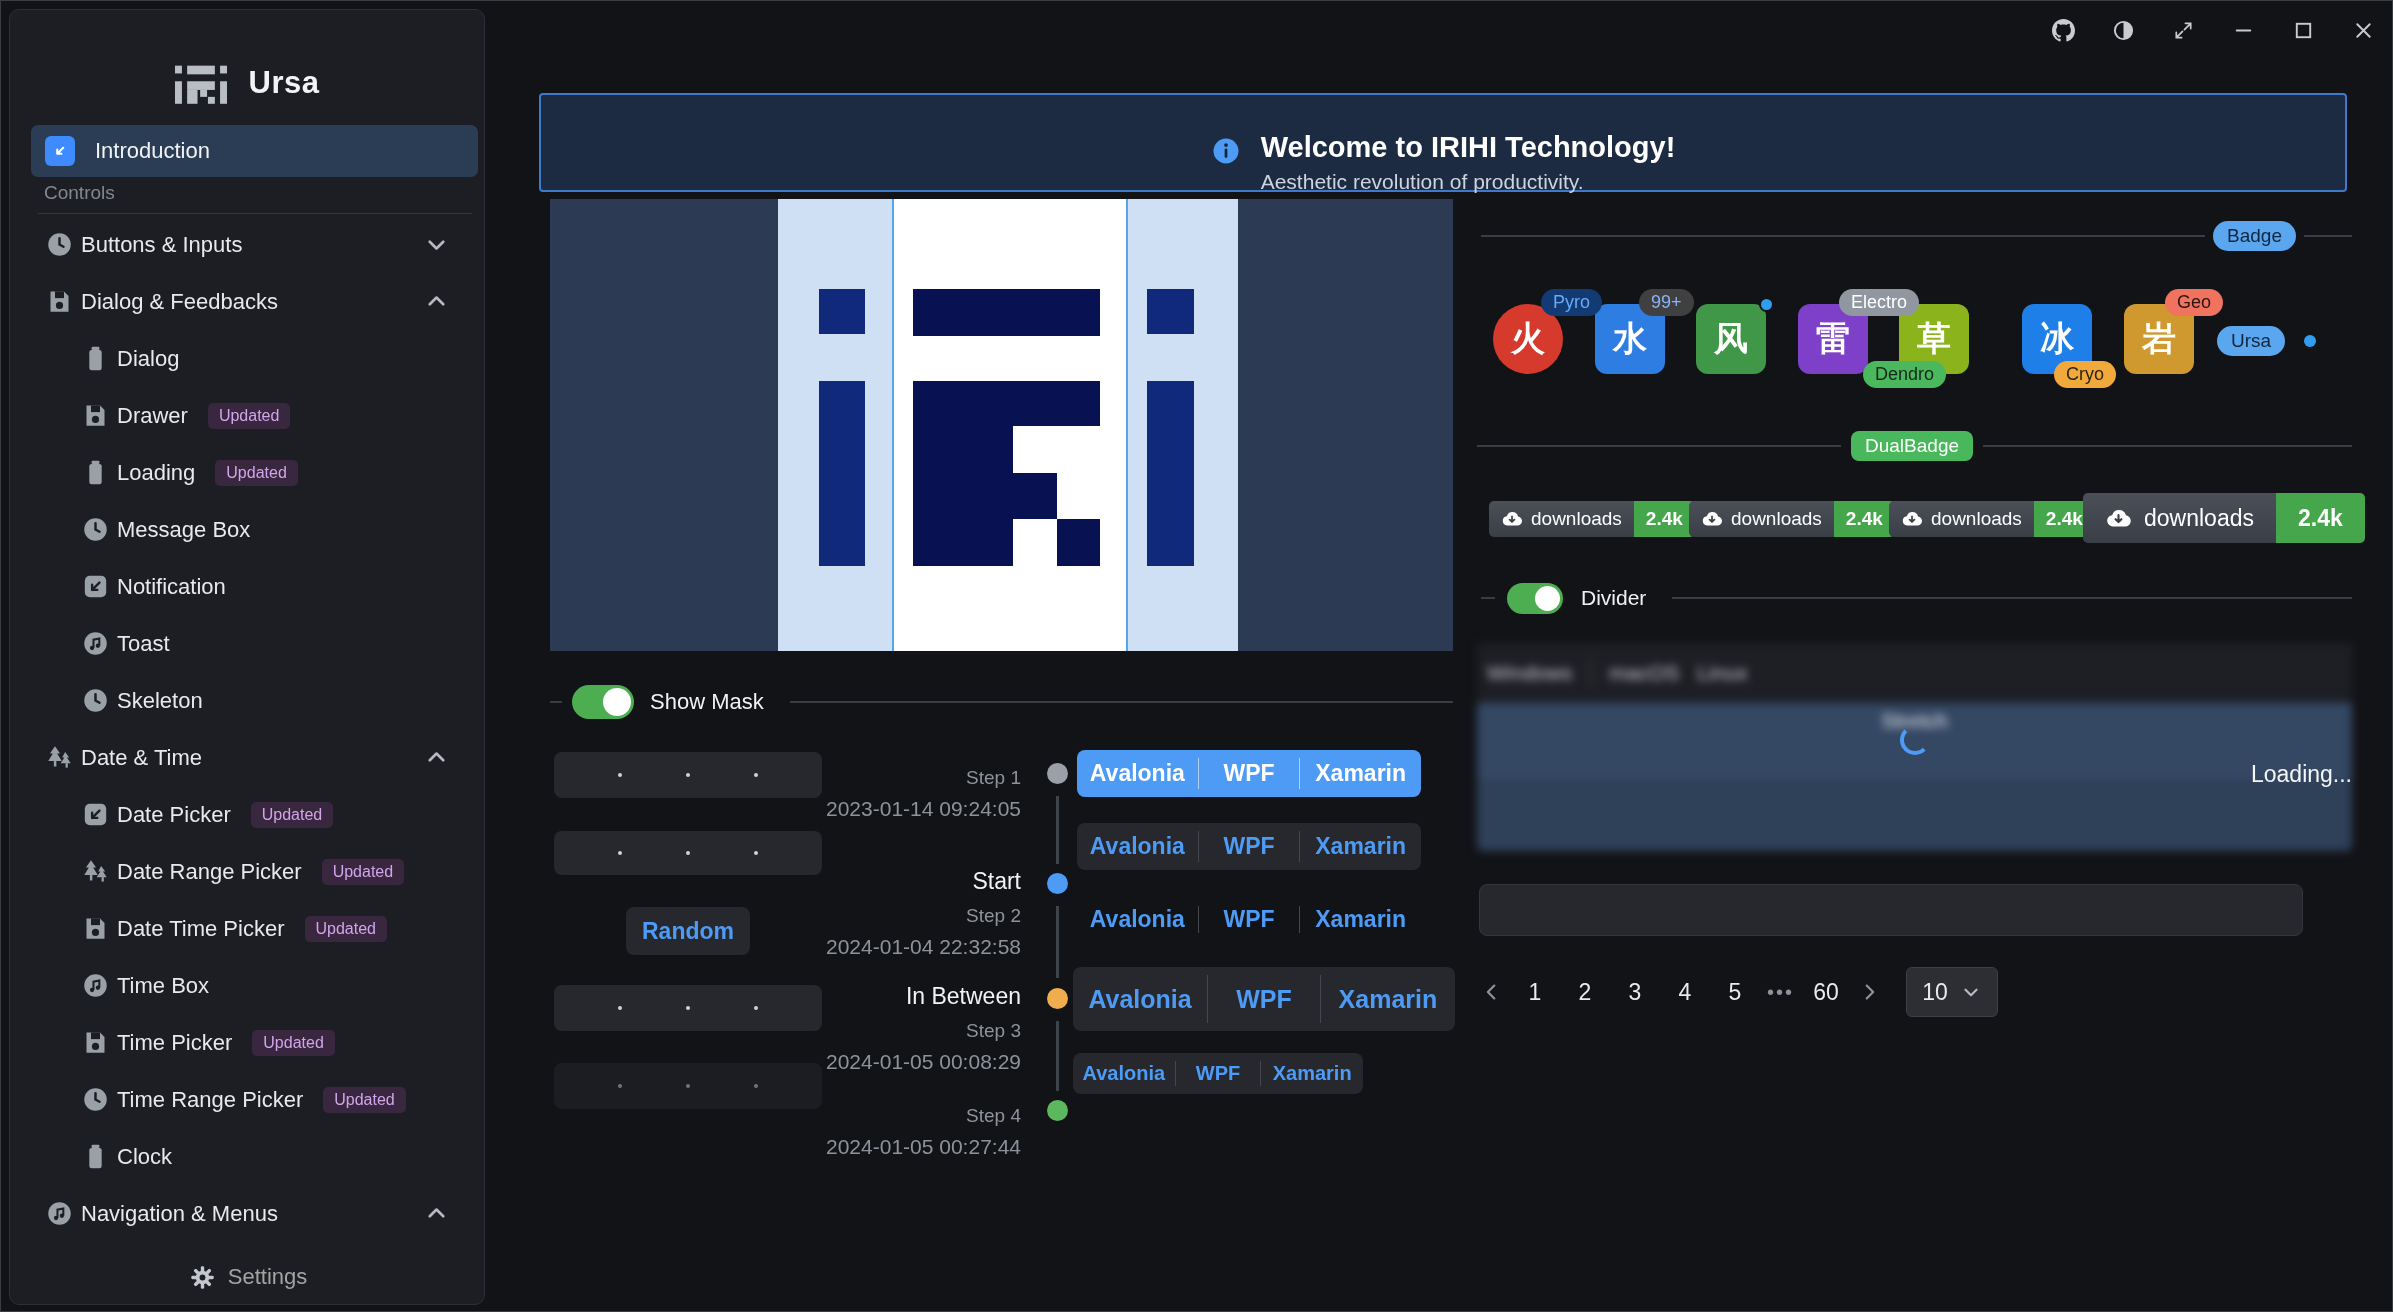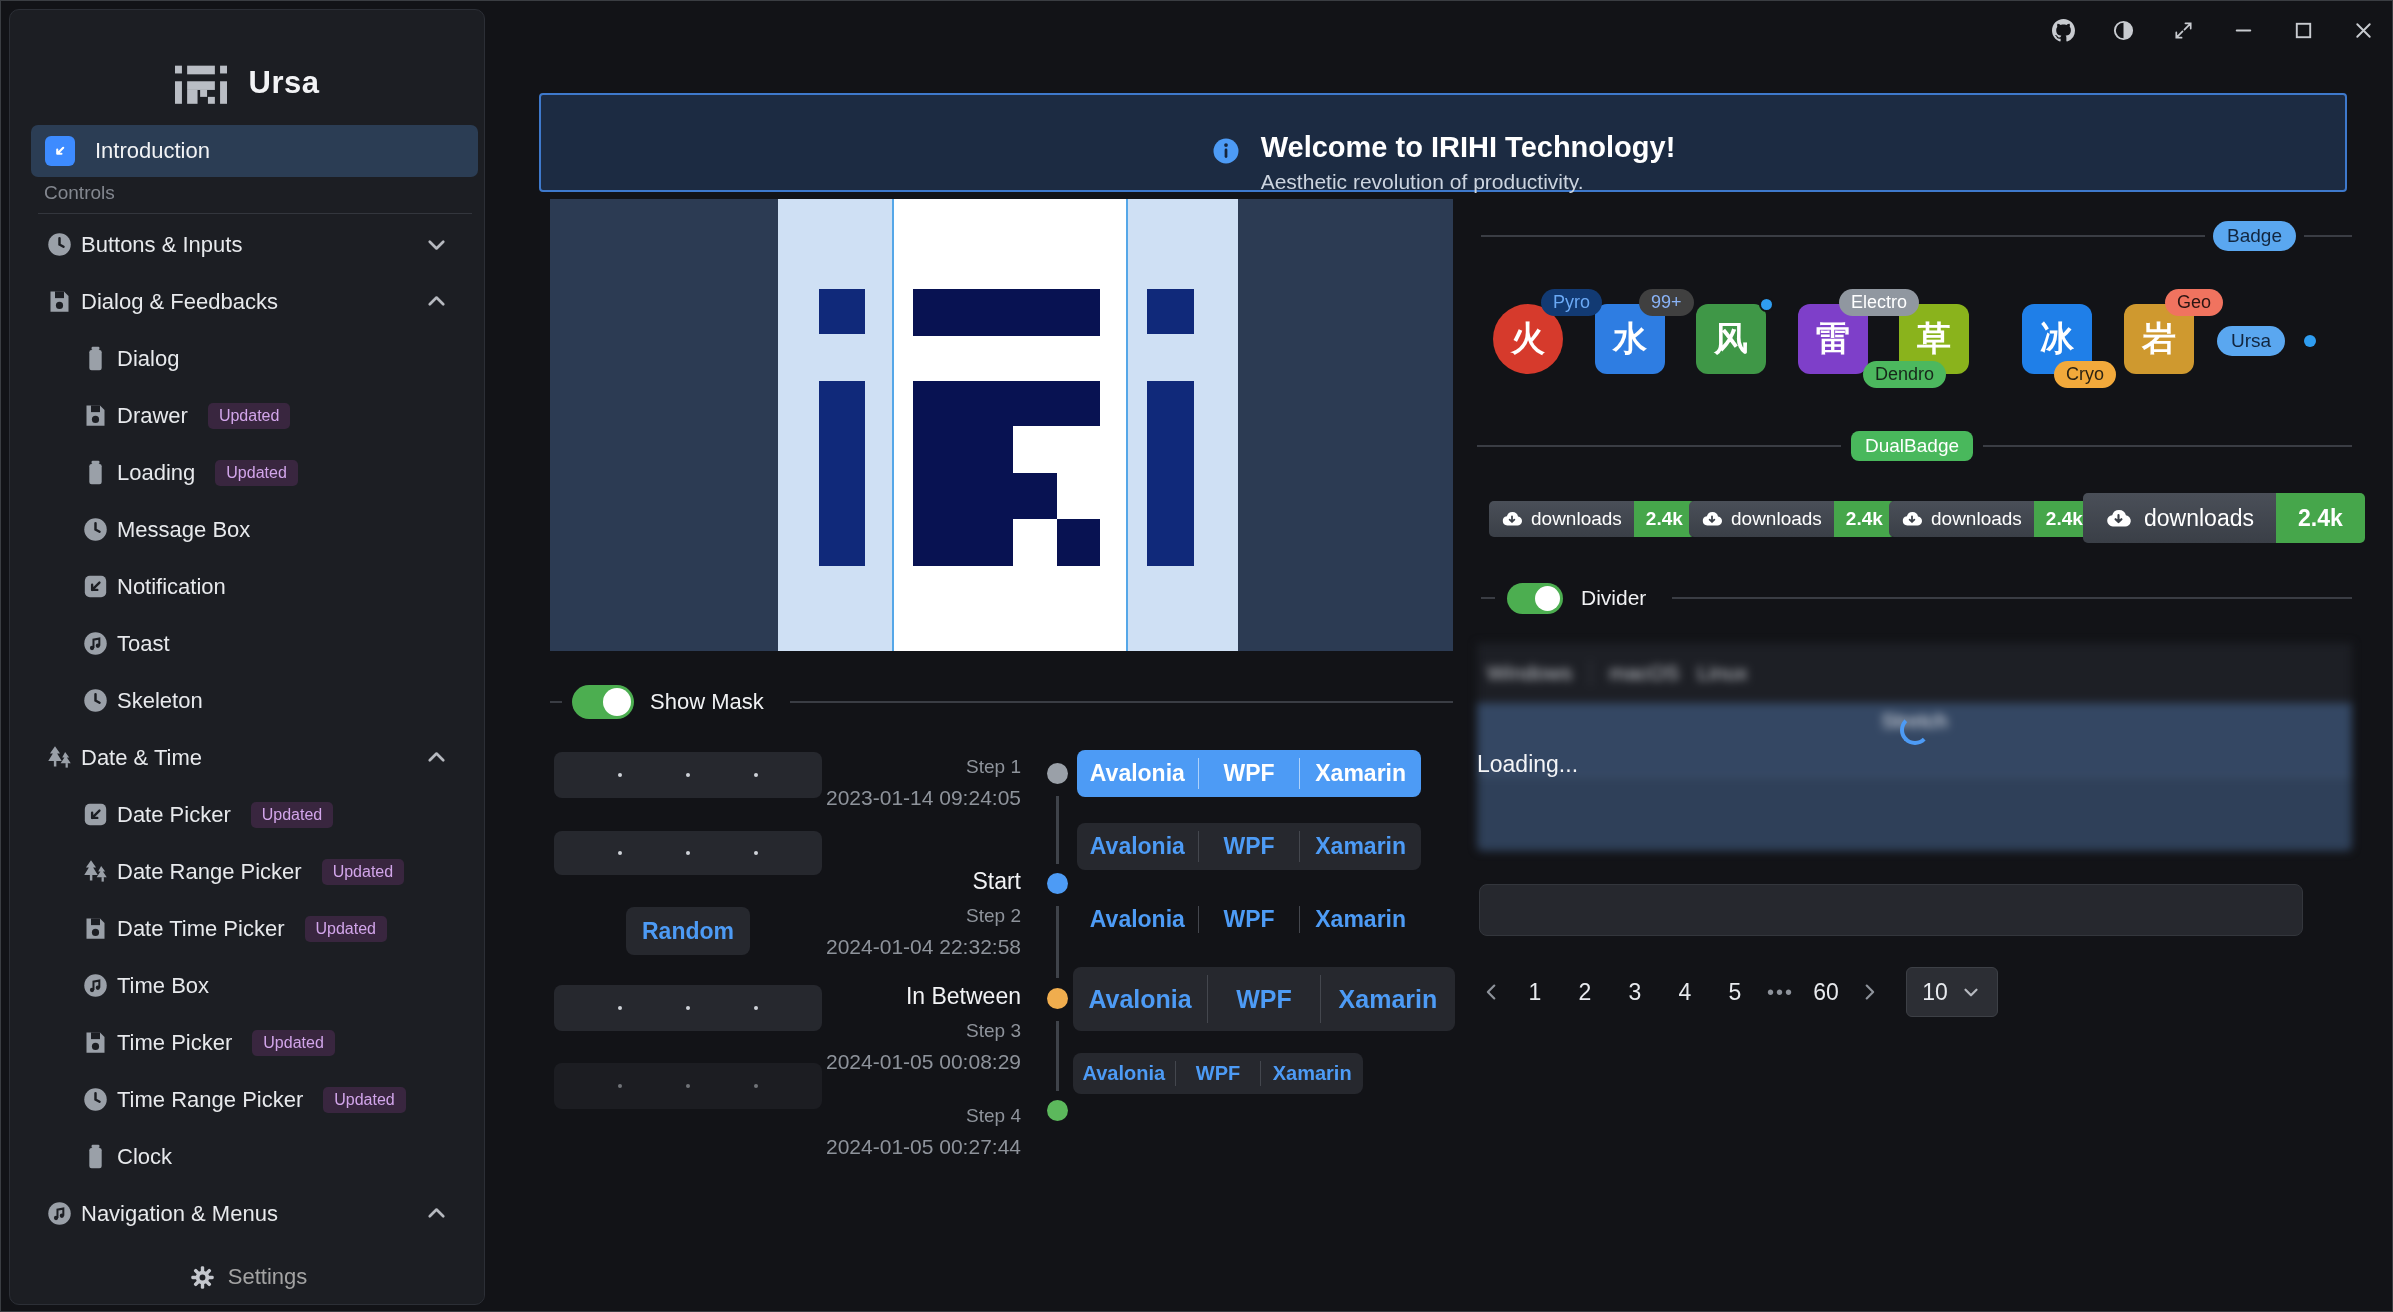--- a/index.html
+++ b/index.html
@@ -93,21 +93,21 @@
 
   
   .loadwrap { position:absolute; left:1476px; top:642px; width:875px; height:212px; }
   .loadblur { position:absolute; inset:0; filter:blur(4px); }
   .ltabs { position:absolute; left:0; top:0; width:100%; height:60px; background:#1d1f25; display:flex; align-items:center; gap:18px; padding-left:10px; color:#c9ccd2; font-size:21px; }
   .ltabs .tsep { width:1px; height:26px; background:#4a4d54; }
   .lpanel { position:absolute; left:0; top:60px; width:100%; height:148px; background:#344763; border-radius:0 0 6px 6px; }
   .lpanel .half { position:absolute; left:0; top:74px; width:100%; height:74px; background:#2f4059; border-radius:0 0 6px 6px; }
   .lpanel .mid { position:absolute; left:0; top:73px; width:100%; height:2px; background:#4a5c74; }
   .stretch-lbl { position:absolute; top:66px; width:100%; text-align:center; color:#e8ebf0; font-size:21px; }
-  .load-ov { position:absolute; left:0; top:72px; width:100%; text-align:left; }
+  .load-ov { position:absolute; left:0; top:82px; width:100%; text-align:right; }
   .spinner { width:30px; height:30px; border-radius:50%; border:4px solid transparent; border-left-color:#4d9bf5; border-bottom-color:#4d9bf5; margin:0 auto; }
   .load-lbl { margin-top:6px; color:#f4f5f7; font-size:23px; }
 
   .emptybar { position:absolute; left:1478px; top:883px; width:824px; height:52px; background:#26282e; border:1px solid #33363c; border-radius:8px; }
 
   
   .pagi { position:absolute; left:1480px; top:966px; height:50px; display:flex; align-items:center; gap:14px; }
   .pagi .pg { min-width:36px; text-align:center; color:#e8eaee; font-size:23px; padding:6px 0; }
   .pagi .nav { color:#8e939b; display:flex; align-items:center; }
   .pagi .dots { color:#8e939b; font-size:20px; letter-spacing:2px; }
@@ -470,21 +470,21 @@
       <i></i>
       <i></i>
     </div>
   <div class="ipbox dim" style="left:553px;top:1062px;width:268px;height:46px">
       <i></i>
       <i></i>
       <i></i>
     </div>
 
   <div class="step-txt" style="left:549px;top:755px">
-    <div class="step-sub" style="margin-top:0">Step 1</div>
+    <div class="step-sub" style="margin-top:11px">Step 1</div>
     <div class="step-sub" style="margin-top:8px;font-size:21px">2023-01-14 09:24:05</div>
   </div>
   <div class="sdot" style="left:1046px;top:762px;background:#9aa0a8"></div>
   <div class="sline" style="top:795px;height:68px"></div>
 
   <div class="step-txt" style="left:549px;top:867px">
     <div class="step-label">Start</div>
     <div class="step-sub" style="margin-top:10px">Step 2</div>
     <div class="step-sub" style="margin-top:8px;font-size:21px">2024-01-04 22:32:58</div>
   </div>

